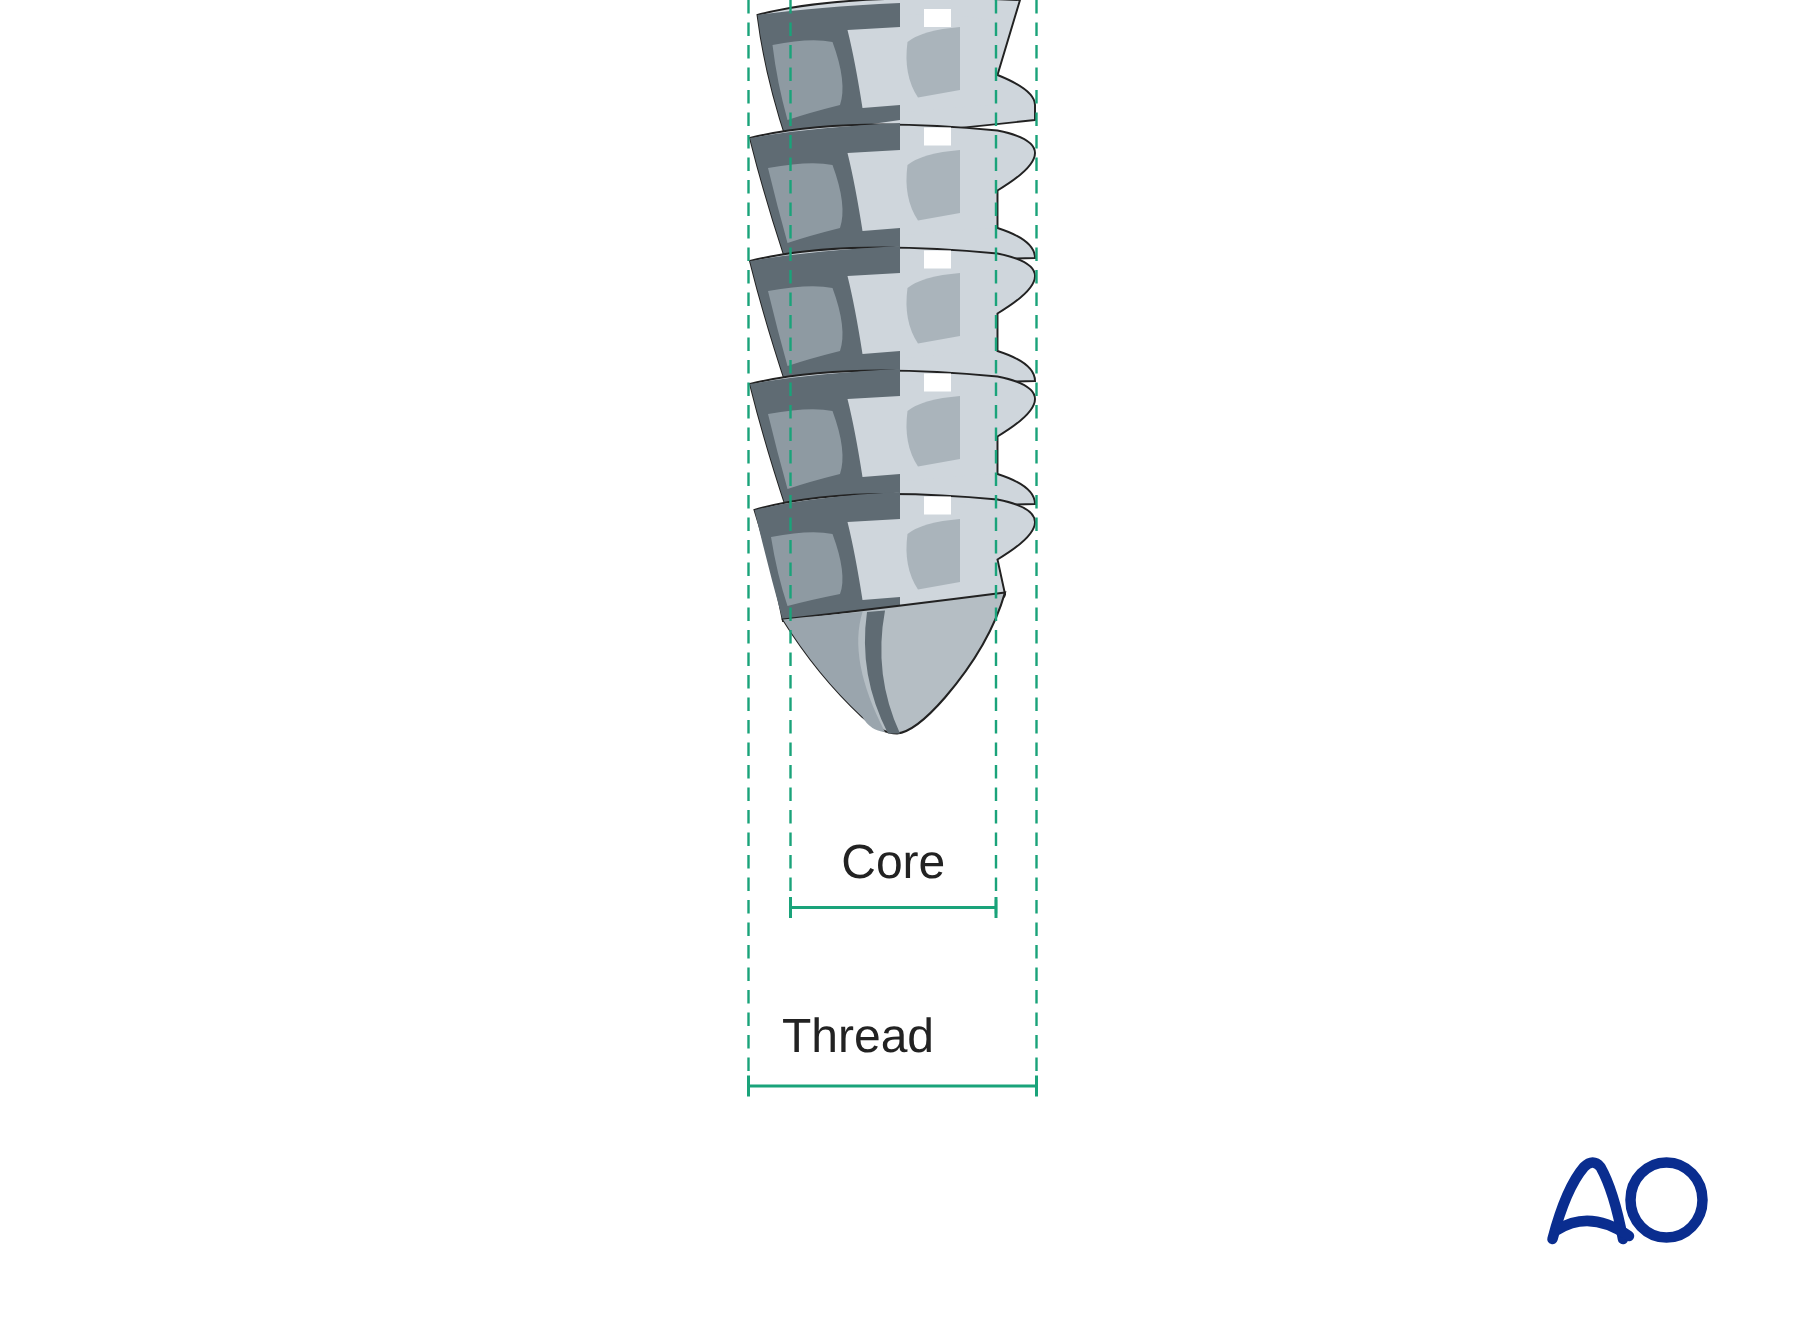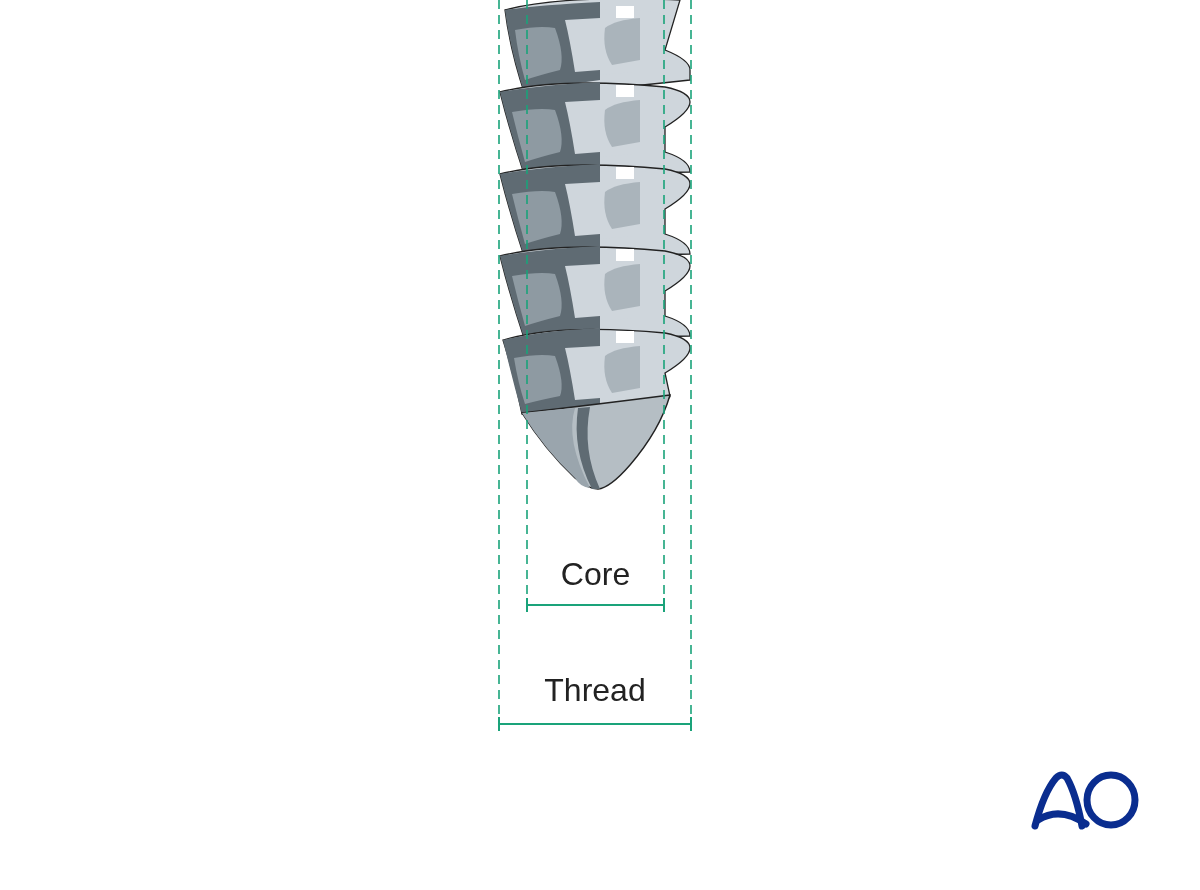--- a/index.html
+++ b/index.html
@@ -1,20 +1,20 @@
 <!DOCTYPE html>
 <html><head>
 <meta charset="utf-8">
 <style>
   html, body { margin:0; padding:0; background:#ffffff; }
   body { width:1200px; height:890px; position:relative; overflow:hidden; font-family:"Liberation Sans", sans-serif; }
   #diagram { position:absolute; left:0; top:0; width:1200px; height:890px; }
   .label { position:absolute; font-size:32px; color:#222222; font-family:"Liberation Sans", sans-serif; text-align:center; }
   #core-label { left:527px; width:137px; top:556px; }
-  #thread-label { left:499px; width:192px; top:672px; }
+  #thread-label { left:476px; width:192px; top:672px; }
   #logo { position:absolute; left:1030px; top:770px; width:110px; height:62px; }
 </style>
 </head>
 <body>
 
 <svg id="diagram" viewBox="0 0 1200 890" xmlns="http://www.w3.org/2000/svg">
   <defs>
     <clipPath id="coreclip">
       <rect x="500" y="0" width="195" height="500"></rect>
     </clipPath>

